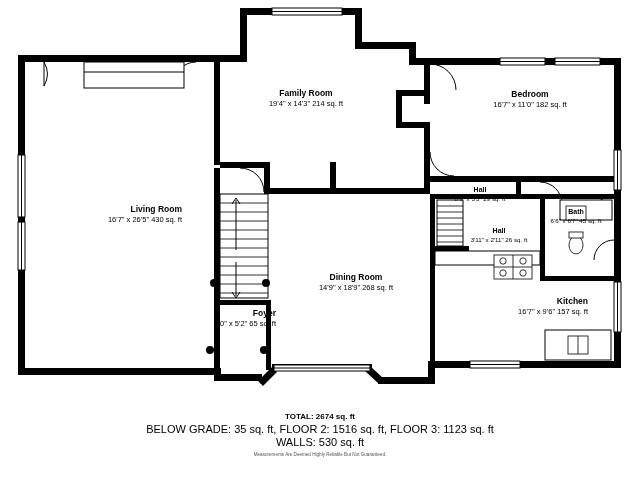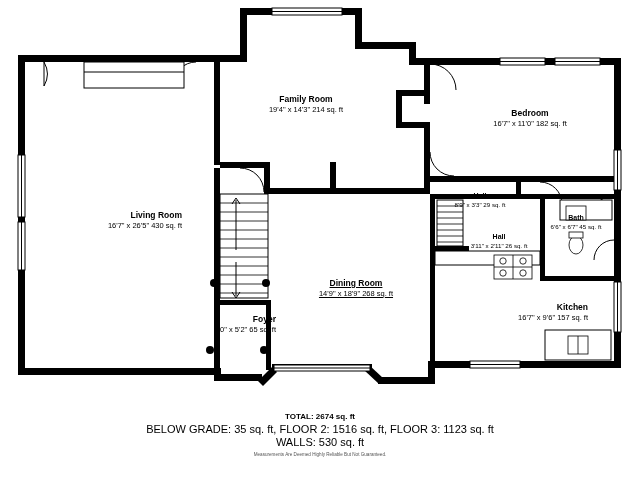--- a/index.html
+++ b/index.html
@@ -31,21 +31,20 @@
     position: absolute;
     text-align: center;
     line-height: 1.25;
     pointer-events: none;
   }
   .room-label .name {
     font-size: 8.5px;
     font-weight: bold;
     display: block;
     white-space: nowrap;
-    margin-top: 6px;
   }
   .room-label .dims {
     font-size: 7.5px;
     display: block;
     white-space: nowrap;
   }
   .room-label.small .name { font-size: 7px; }
   .room-label.small .dims { font-size: 6.2px; }
   #summary {
     position: absolute;
@@ -265,21 +264,21 @@
       <circle cx="210" cy="350" r="4"></circle>
       <circle cx="264" cy="350" r="4"></circle>
     </g>
   </svg>
 
   <div class="room-label" style="left:246px; top:88px; width:120px;">
     <span class="name">Family Room</span>
     <span class="dims">19'4" x 14'3" 214 sq. ft</span>
   </div>
 
-  <div class="room-label" style="left:470px; top:102px; width:120px;">
+  <div class="room-label" style="left:470px; top:89px; width:120px;">
     <span class="name">Bedroom</span>
     <span class="dims">16'7" x 11'0" 182 sq. ft</span>
   </div>
 
   <div class="room-label" style="left:62px; top:204px; width:120px;text-align:right;">
     <span class="name">Living Room</span>
     <span class="dims">16'7" x 26'5" 430 sq. ft</span>
   </div>
 
   <div class="room-label small" style="left:438px; top:186px; width:84px;">
@@ -290,21 +289,21 @@
   <div class="room-label small" style="left:540px; top:208px; width:72px;">
     <span class="name">Bath</span>
     <span class="dims">6'6" x 6'7" 45 sq. ft</span>
   </div>
 
   <div class="room-label small" style="left:462px; top:227px; width:74px;">
     <span class="name">Hall</span>
     <span class="dims">3'11" x 2'11" 26 sq. ft</span>
   </div>
 
-  <div class="room-label" style="left:296px; top:272px; width:120px;text-decoration:underline;">
+  <div class="room-label" style="left:296px; top:272px; width:120px;">
     <span class="name">Dining Room</span>
     <span class="dims">14'9" x 18'9" 268 sq. ft</span>
   </div>
 
   <div class="room-label" style="left:470px; top:296px; width:118px;text-align:right;">
     <span class="name">Kitchen</span>
     <span class="dims">16'7" x 9'6" 157 sq. ft</span>
   </div>
 
   <div class="room-label" style="left:182px; top:308px; width:94px;text-align:right;">

